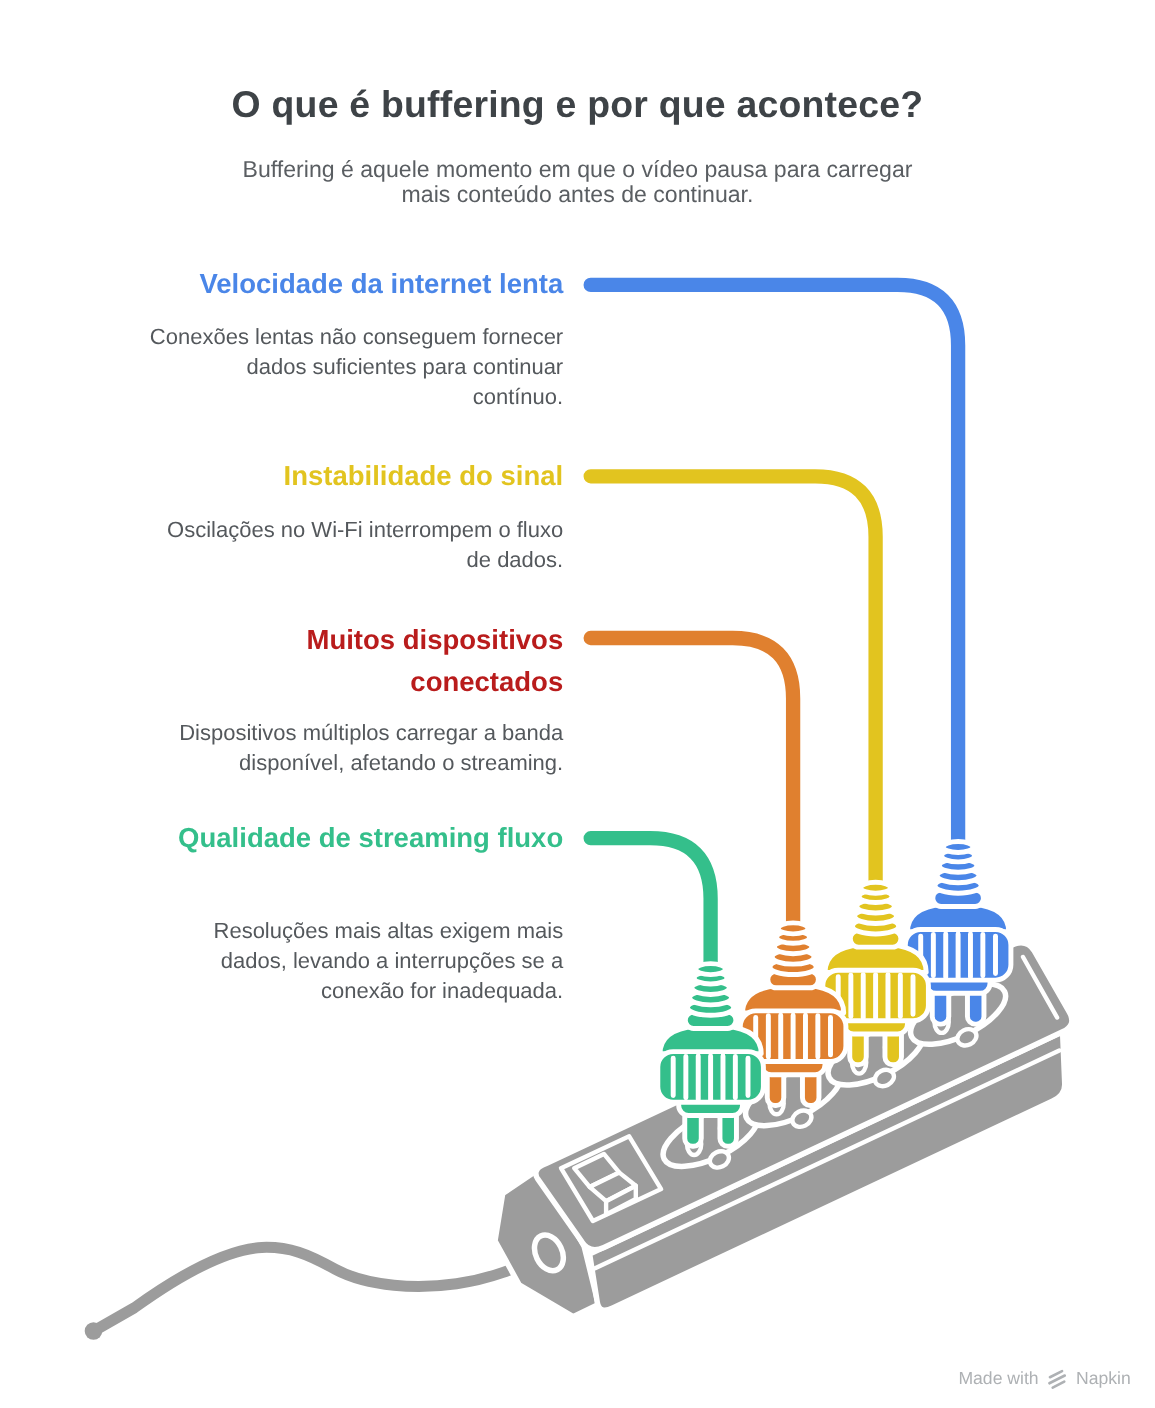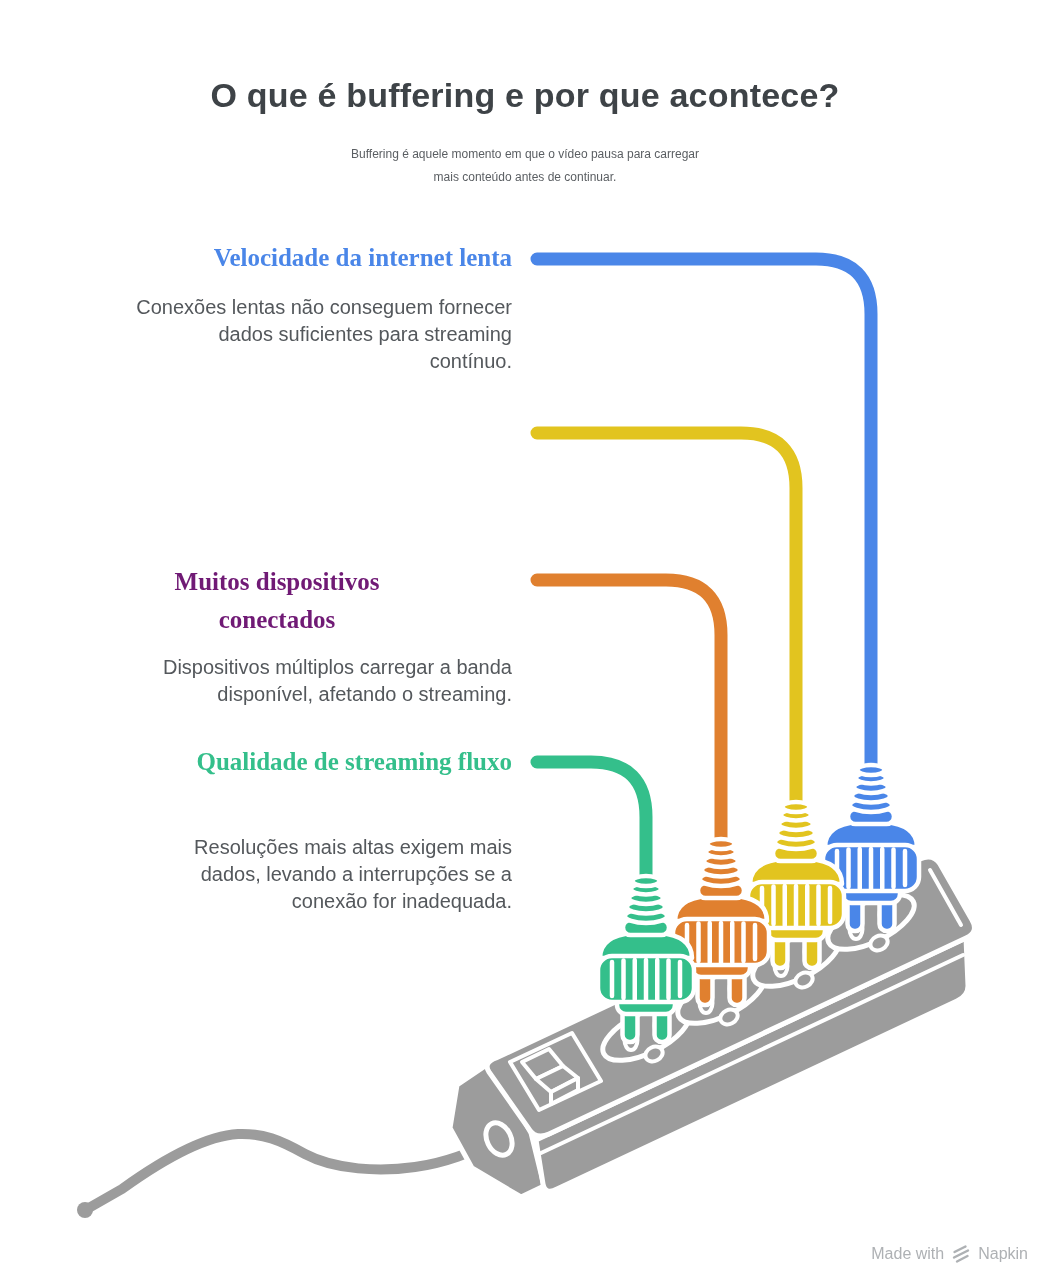--- a/index.html
+++ b/index.html
@@ -34,35 +34,34 @@
     font-weight: bold;
     line-height: 44px;
     color: #3e4347;
     letter-spacing: 0.2px;
   }
   .page-subtitle {
     position: absolute;
     top: 143px; left: 0;
     width: 100%;
     text-align: center;
-    font-size: 12px;
+    font-size: 21px;
     line-height: 23px;
     color: #5a5e62;
     white-space: pre-line;
   }
   .cause-heading {
     position: absolute;
     right: 538px;
     width: 470px;
     text-align: right;
     font-size: 25px;
     font-weight: bold;
     line-height: 38px;
     white-space: pre-line;
-    font-family: Liberation Serif, serif;
   }
   .cause-desc {
     position: absolute;
     right: 538px;
     width: 470px;
     text-align: right;
     font-size: 20px;
     line-height: 27px;
     color: #54585c;
     white-space: pre-line;
@@ -172,25 +171,28 @@
     <use href="#plug-shape" transform="translate(646 968)" fill="#34bf8b"></use>
   </svg>
 
   <div class="text-layer">
     <div class="page-title">O que é buffering e por que acontece?</div>
     <div class="page-subtitle">Buffering é aquele momento em que o vídeo pausa para carregar
 mais conteúdo antes de continuar.</div>
 
     <div class="cause-heading h1" style="color: rgb(74, 134, 232);">Velocidade da internet lenta</div>
     <div class="cause-desc d1">Conexões lentas não conseguem fornecer
-dados suficientes para streaming
+dados suficientes para continuar
 contínuo.</div>
 
-
-    <div class="cause-heading h3" style="color: #701a75; text-align: center;">Muitos dispositivos
+    <div class="cause-heading h2" style="color: rgb(226, 196, 31);">Instabilidade do sinal</div>
+    <div class="cause-desc d2">Oscilações no Wi-Fi interrompem o fluxo
+de dados.</div>
+
+    <div class="cause-heading h3" style="color: #b91c1c;">Muitos dispositivos
 conectados</div>
     <div class="cause-desc d3">Dispositivos múltiplos carregar a banda
 disponível, afetando o streaming.</div>
 
     <div class="cause-heading h4" style="color: rgb(52, 191, 139);">Qualidade de streaming fluxo</div>
     <div class="cause-desc d4">Resoluções mais altas exigem mais
 dados, levando a interrupções se a
 conexão for inadequada.</div>
   </div>
 

